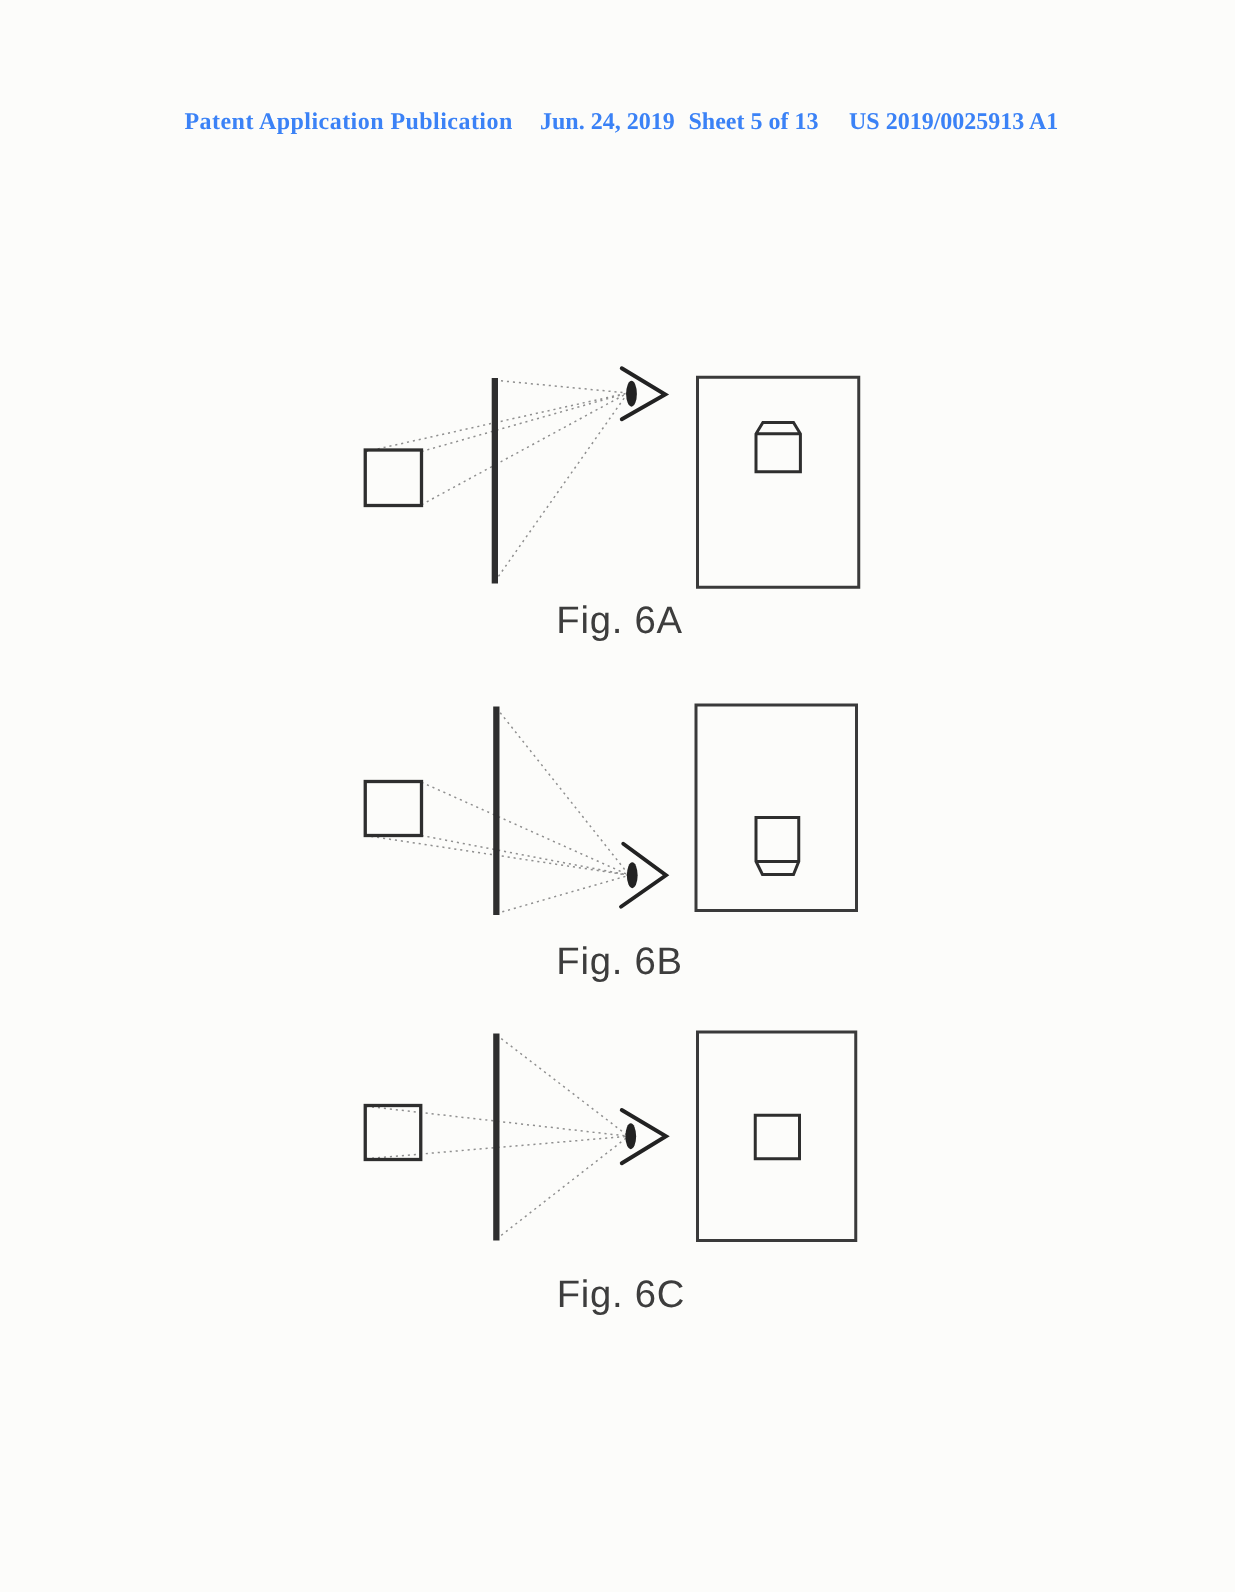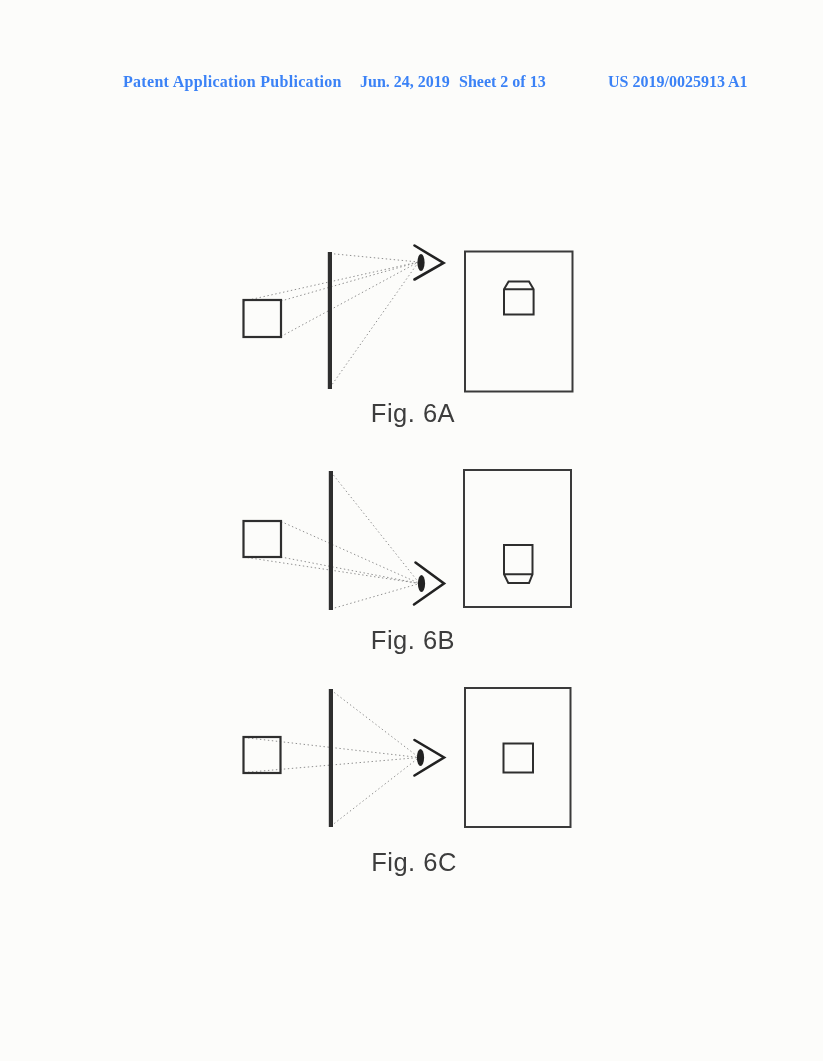--- a/index.html
+++ b/index.html
@@ -19,21 +19,21 @@
   }
   .page{position:absolute;inset:0;}
   .page-header{
     position:absolute;top:73px;left:0;width:655px;height:22px;
     color:#3b82f6;font-weight:bold;font-size:16px;margin-left:17px;
   }
   .page-header span{position:absolute;top:0;white-space:pre;}
   .hdr-pub{left:106px;letter-spacing:0.3px;}
   .hdr-date{left:343px;}
   .hdr-sheet{left:442px;}
-  .hdr-num{left:591px;}
+  .hdr-num{left:549px;}
   svg.drawing{position:absolute;left:0;top:0;}
   .shape{stroke:var(--ink);stroke-width:2.2;fill:none;}
   .screen-rect{stroke:var(--screen-ink);stroke-width:2;fill:none;}
   .percv{stroke:var(--ink);stroke-width:2;fill:none;stroke-linejoin:miter;}
   .bar{fill:var(--ink);}
   .ray{stroke:var(--ray);stroke-width:1;fill:none;stroke-dasharray:1.4 2.6;}
   .eye-outline{stroke:#222;stroke-width:2.6;fill:none;stroke-linecap:round;stroke-linejoin:miter;}
   .pupil{fill:#222;}
   .fig-label{
     font-family:"Liberation Sans", sans-serif;
@@ -41,21 +41,21 @@
   }
 </style>
 </head>
 <body>
 
 <div class="page">
 
   <div class="page-header">
     <span class="hdr-pub">Patent Application Publication</span>
     <span class="hdr-date">Jun. 24, 2019</span>
-    <span class="hdr-sheet">Sheet 2 of 13</span>
+    <span class="hdr-sheet">Sheet 5 of 13</span>
     <span class="hdr-num">US 2019/0025913 A1</span>
   </div>
 
   <svg class="drawing" width="823" height="1061" viewBox="0 0 823 1061" xmlns="http://www.w3.org/2000/svg">
 
     <g>
       <path class="ray" d="M330,253.5 L418.5,262 M244,301 L418.5,262 M281,301 L418.5,262 M281,336.5 L418.5,262 M330,387.5 L418.5,262"></path>
       <rect class="shape" x="243.5" y="300" width="37.5" height="37"></rect>
       <rect class="bar" x="327.8" y="252" width="4.2" height="137"></rect>
       <g>

